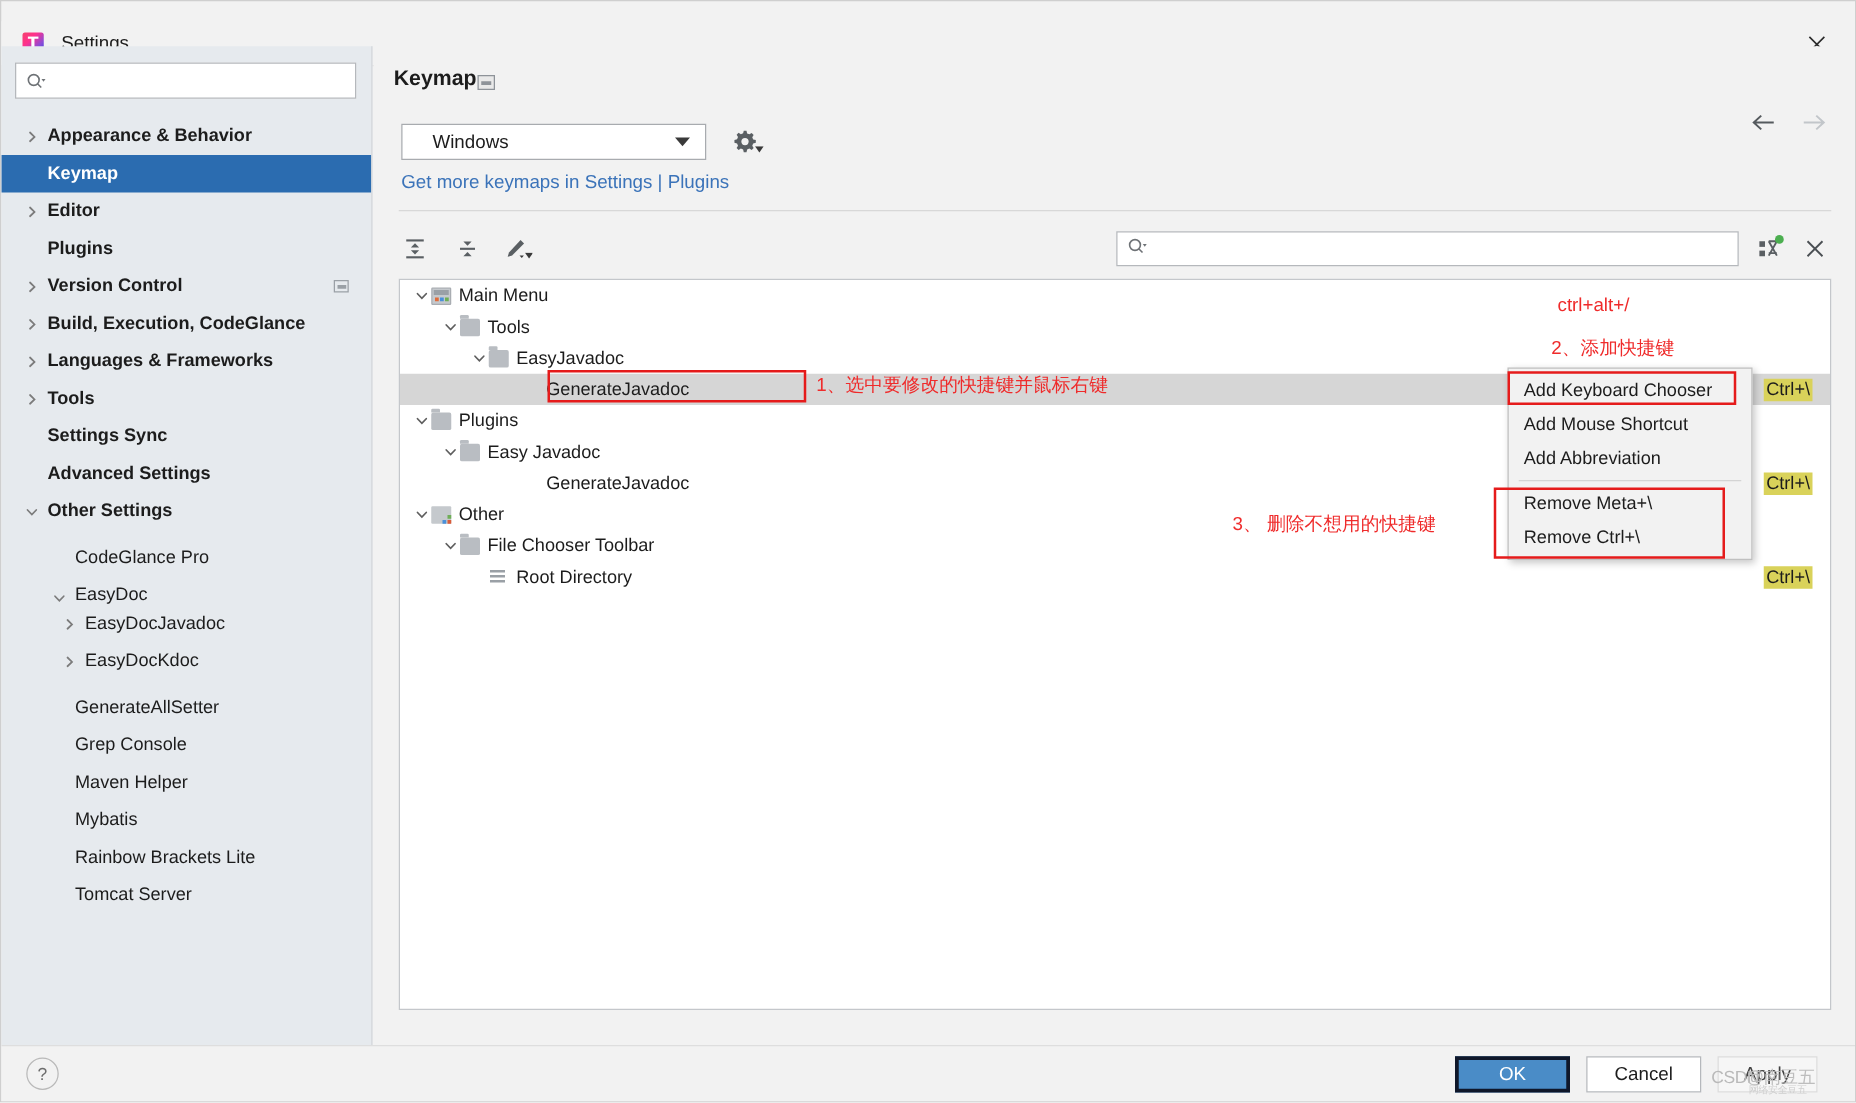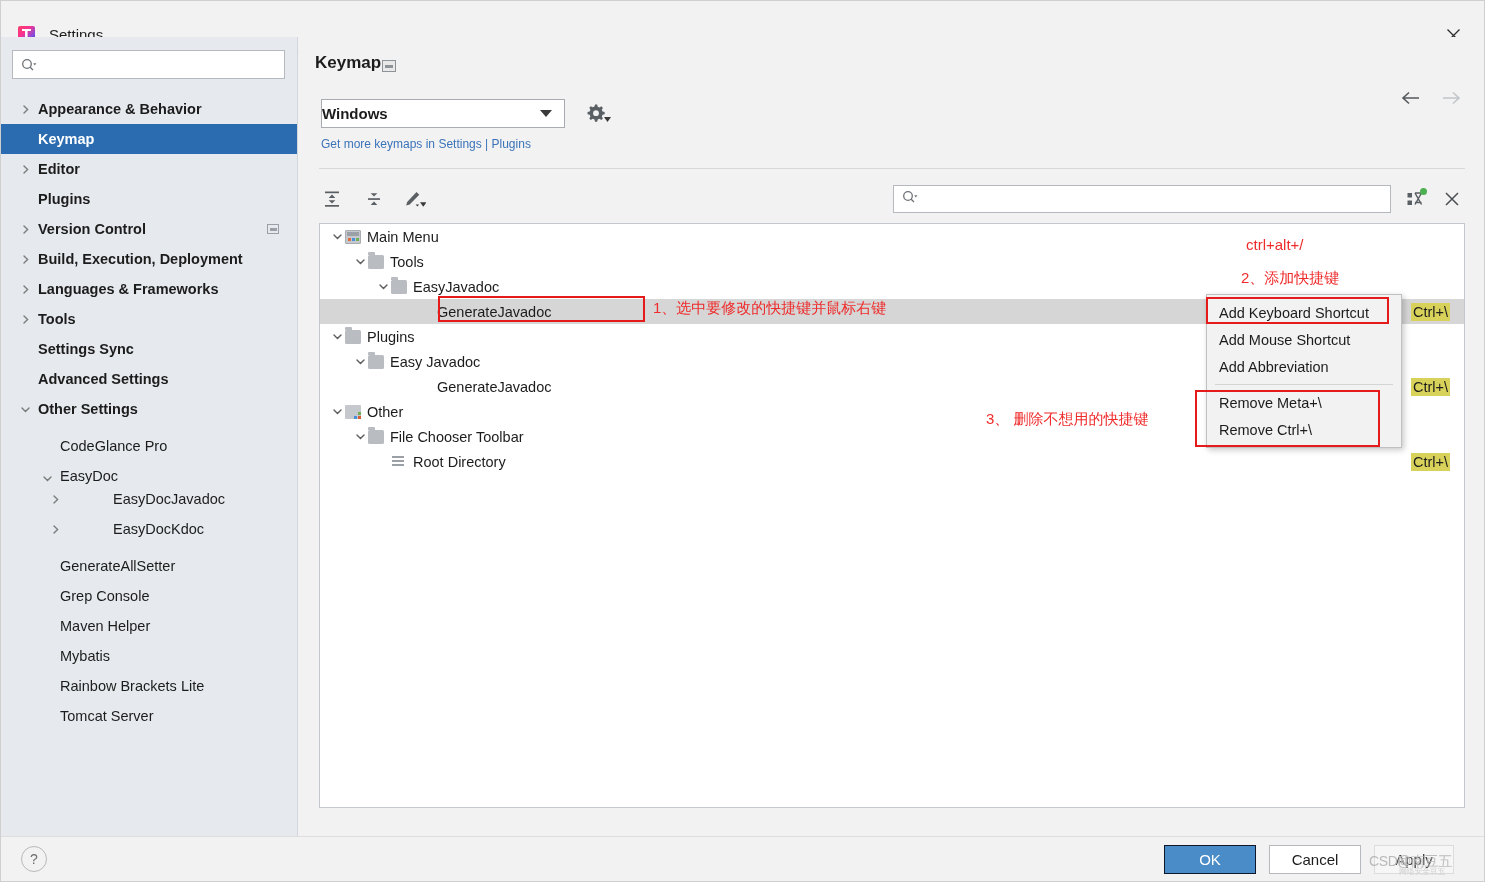--- a/index.html
+++ b/index.html
@@ -85,21 +85,21 @@
     margin-left: auto; margin-right: 18px;
     width: 12px; height: 10px; border: 1px solid #9aa0a6; background:#e6eaee;
     position: relative;
   }
   .sb-item .trail-icon::after {
     content:""; position:absolute; left:2px; top:3px; width:7px; height:3px; background:#9aa0a6;
   }
   
   .lvl0 { padding-left: 16px; }
   .lvl1 { padding-left: 38px; align-items: flex-end; }
-  .lvl2 { padding-left: 46px; gap: 45px; }
+  .lvl2 { padding-left: 46px; }
 
   
   .main {
     position: absolute; left: 298px; top: 36px; right: 0; height: 801px;
     background: #f2f2f2;
   }
   .page-title {
     position: absolute; left: 16px; top: 16px;
     font-size: 17px; font-weight: bold; color: #1c1c1c;
   }
@@ -116,36 +116,36 @@
   }
   .nav-btn { width: 22px; height: 22px; display:flex; align-items:center; justify-content:center; cursor:default; }
 
   .keymap-select {
     position: absolute; left: 22px; top: 62px;
     width: 244px; height: 29px;
     background: #ffffff; border: 1px solid #a8abaf;
     display: flex; align-items: center;
   }
   .keymap-select .val {
-    margin-left: 0; font-size: 15px; font-weight: bold; color: #1c1c1c;
+    margin-left: 24px; font-size: 15px; font-weight: normal; color: #1c1c1c;
   }
   .keymap-select .caret {
     margin-left: auto; margin-right: 12px;
     width: 0; height: 0;
     border-left: 6px solid transparent; border-right: 6px solid transparent;
     border-top: 7px solid #3a3a3a;
   }
   .gear-btn {
     position: absolute; left: 285px; top: 62px;
     width: 30px; height: 29px; display: flex; align-items: center; justify-content: center;
     cursor: default;
   }
   .more-link {
     position: absolute; left: 22px; top: 100px;
-    font-size: 12px; color: #3b73b9; cursor: default;
+    font-size: 15px; color: #3b73b9; cursor: default;
   }
   .hr-sep {
     position: absolute; left: 20px; top: 131px; right: 19px; height: 1px; background: #d8d8d8;
   }
 
   .tree-toolbar {
     position: absolute; left: 20px; top: 146px; height: 32px;
     display: flex; align-items: center; gap: 16px;
   }
   .tb-btn { width: 26px; height: 26px; display:flex; align-items:center; justify-content:center; cursor: default; }
@@ -242,21 +242,21 @@
     border: 1px solid #b9b9b9; border-radius: 50%;
     display: flex; align-items: center; justify-content: center;
     font-size: 14px; color: #6d6d6d; background: #f2f2f2; cursor: default;
   }
   .btn {
     position: absolute; top: 8px; height: 29px;
     display: flex; align-items: center; justify-content: center;
     font-size: 15px; cursor: default;
   }
   .btn-ok {
-    left: 1163px; width: 92px; background: #4a8cc7; color: #ffffff; border: 1px solid #0f172a;
+    left: 1163px; width: 92px; background: #4a8cc7; color: #ffffff; border: 3px solid #0f172a;
   }
   .btn-cancel {
     left: 1268px; width: 92px; background: #ffffff; color: #1c1c1c; border: 1px solid #b5b8bc;
   }
   .btn-apply {
     left: 1373px; width: 80px; background: #f6f6f6; color: #404040; border: 1px solid #dcdcdc;
   }
   .watermark {
     position: absolute; left: 1368px; top: 852px; width: 118px;
     font-size: 14px; color: #b9b9b9; letter-spacing: -0.3px;
@@ -329,21 +329,21 @@
           </span>
           <span class="sb-label">Version Control</span>
           <span class="trail-icon"></span>
         </div>
         <div class="sb-item lvl0 bold">
           <span class="arrow">
             <svg width="11" height="11" viewBox="0 0 11 11">
               <path d="M4 2 L7.6 5.5 L4 9" stroke="#7c7c7c" stroke-width="1.4" fill="none" stroke-linecap="round"></path>
             </svg>
           </span>
-          <span class="sb-label">Build, Execution, Deployment</span>
+          <span class="sb-label">Build, Execution, CodeGlance</span>
         </div>
         <div class="sb-item lvl0 bold">
           <span class="arrow">
             <svg width="11" height="11" viewBox="0 0 11 11">
               <path d="M4 2 L7.6 5.5 L4 9" stroke="#7c7c7c" stroke-width="1.4" fill="none" stroke-linecap="round"></path>
             </svg>
           </span>
           <span class="sb-label">Languages &amp; Frameworks</span>
         </div>
         <div class="sb-item lvl0 bold">
@@ -591,21 +591,21 @@
             <span class="tw blank"></span>
             <span class="node-icon list-ic"></span>
             <span class="tree-label">Root Directory</span>
             <span class="shortcut-badge">Ctrl+\</span>
           </div>
         </div>
     </div>
   </div>
 
   <div class="ctx-menu" id="ctx-menu">
-      <div class="ctx-item">Add Keyboard Shortcut</div>
+      <div class="ctx-item">Add Keyboard Chooser</div>
       <div class="ctx-item">Add Mouse Shortcut</div>
       <div class="ctx-item">Add Abbreviation</div>
       <div class="ctx-div"></div>
       <div class="ctx-item">Remove Meta+\</div>
       <div class="ctx-item">Remove Ctrl+\</div>
     </div>
 
   <div id="annotations">
       <div class="anno" style="left: 652px; top: 298px; color: rgb(239, 43, 43);">1、选中要修改的快捷键并鼠标右键</div>
       <div class="anno" style="left: 1245px; top: 235px; color: rgb(239, 43, 43);">ctrl+alt+/</div>

